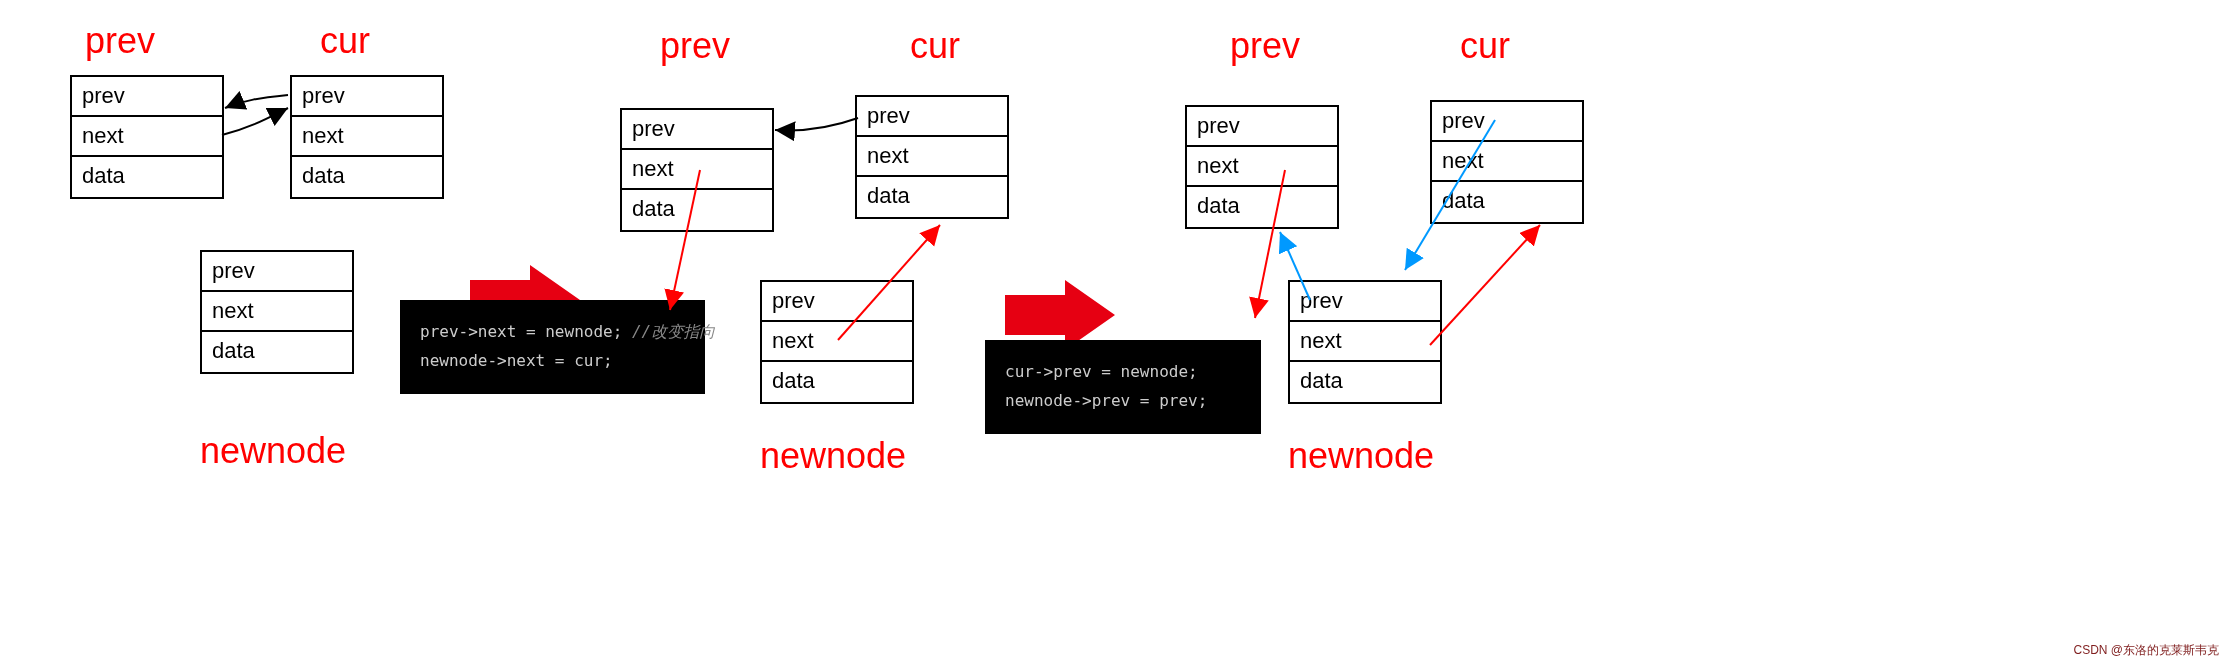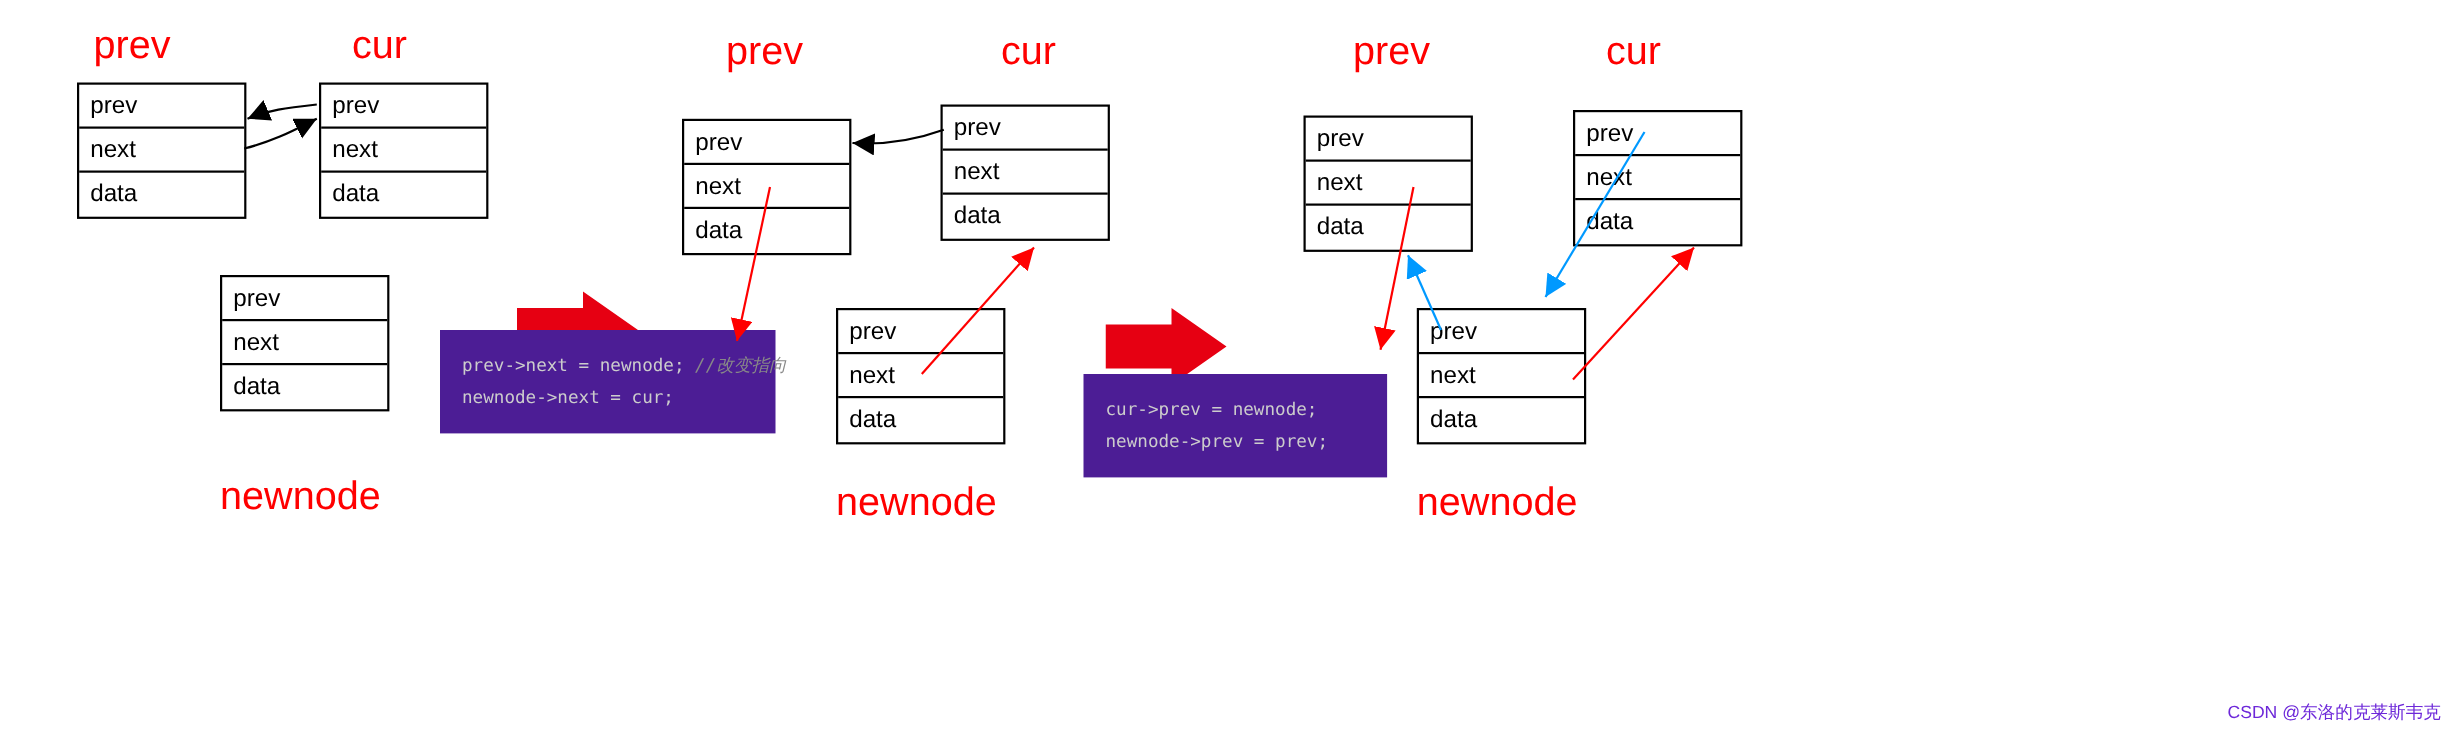--- a/index.html
+++ b/index.html
@@ -27,40 +27,40 @@
     width: 150px;
     height: 40px;
     border-bottom: 2px solid #000;
     padding: 6px 10px;
     font-size: 22px;
     color: #000;
   }
   .node-box .cell:last-child { border-bottom: none; }
   .code-block {
     position: absolute;
-    background: #4c1d95;
+    background: #000000;
     color: #ccc;
     font-family: Consolas, monospace;
     font-size: 16px;
     padding: 18px 20px;
     line-height: 1.8;
     white-space: pre;
   }
   .code-block .comment { color: #888; font-style: italic; }
   .big-arrow {
     position: absolute;
     width: 120px;
     height: 80px;
   }
   .watermark {
     position: absolute;
     right: 20px;
     bottom: 8px;
-    font-size: 16px;
-    color: #6d28d9;
+    font-size: 12px;
+    color: #7f1d1d;
   }
   svg.overlay {
     position: absolute;
     top: 0; left: 0;
     pointer-events: none;
   }
 </style>
 </head>
 <body>
 

